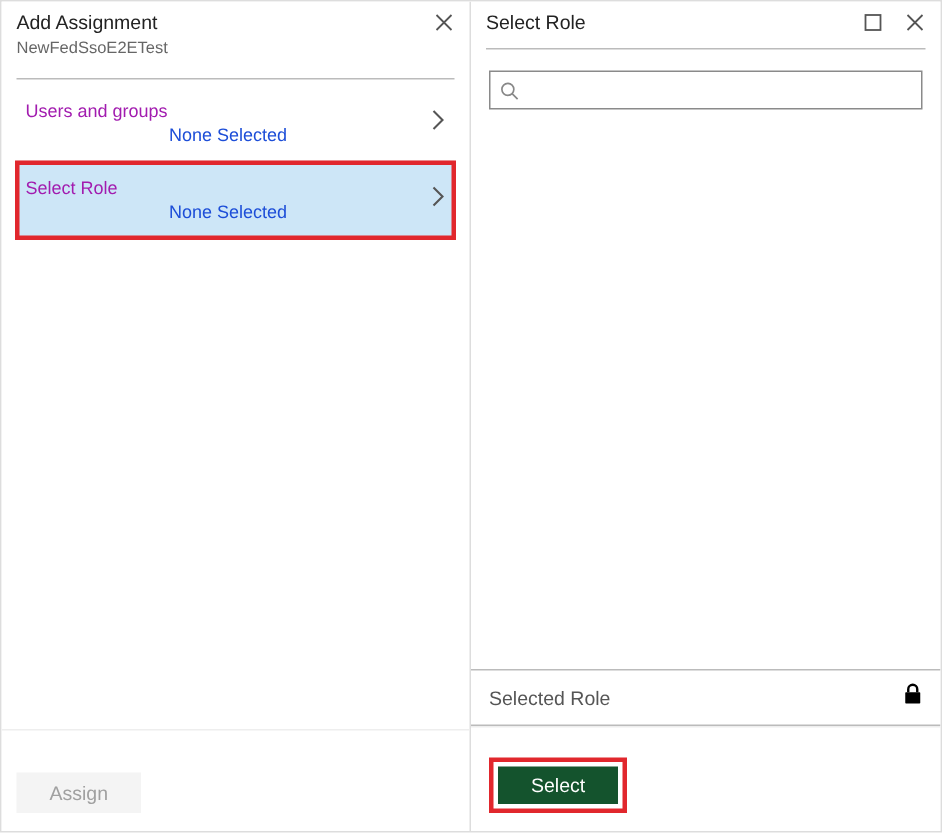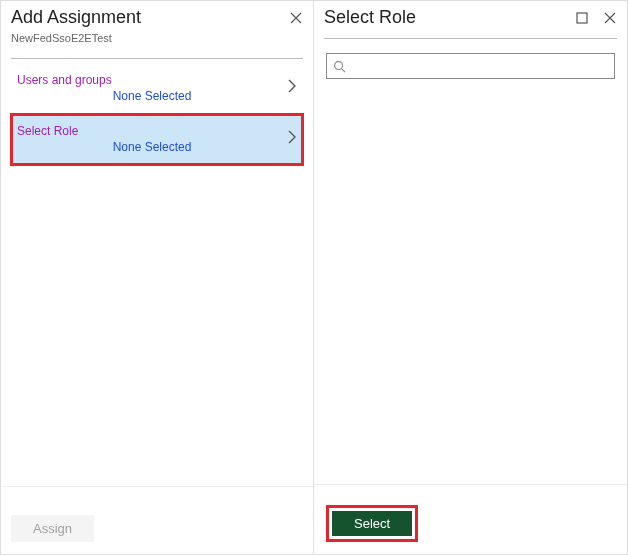--- a/index.html
+++ b/index.html
@@ -20,21 +20,21 @@
     }
     .pane-left { width: 314px; }
     .pane-right { width: 314px; border-right: none; }
     .pane-header {
       display: flex;
       align-items: center;
       padding: 6px 10px 4px 10px;
       position: relative;
     }
     .pane-title {
-      font-size: 18px;
+      font-size: 13px;
       font-weight: 400;
       color: #222;
     }
     .pane-subtitle {
       font-size: 11px;
       color: #666;
       padding: 0 10px 8px 10px;
     }
     .header-icons {
       margin-left: auto;
@@ -205,19 +205,28 @@
       <svg width="13" height="13" viewBox="0 0 14 14">
           <circle cx="6" cy="6" r="4.3" stroke="currentColor" stroke-width="1.2" fill="none"></circle>
           <path d="M9.2 9.2 L13 13" stroke="currentColor" stroke-width="1.2"></path>
         </svg>
       <input class="search-input" type="text" placeholder="" style="">
     </div>
   </div>
 
   <div class="right-body"></div>
 
+  <div class="selected-role-row">
+    <div class="selected-role-label">Selected Role</div>
+    <span>
+      <svg width="13" height="15" viewBox="0 0 13 15">
+          <rect x="1.5" y="6.5" width="10" height="7.5" rx="0.5" fill="#000"></rect>
+          <path d="M3.5 6.5 V4.5 a3 3 0 0 1 6 0 V6.5" stroke="#000" stroke-width="1.6" fill="none"></path>
+        </svg>
+    </span>
+  </div>
 
   <div class="right-footer">
     <div class="select-wrap">
       <button class="btn-primary">Select</button>
     </div>
   </div>
 </div>
 
 </body></html>

